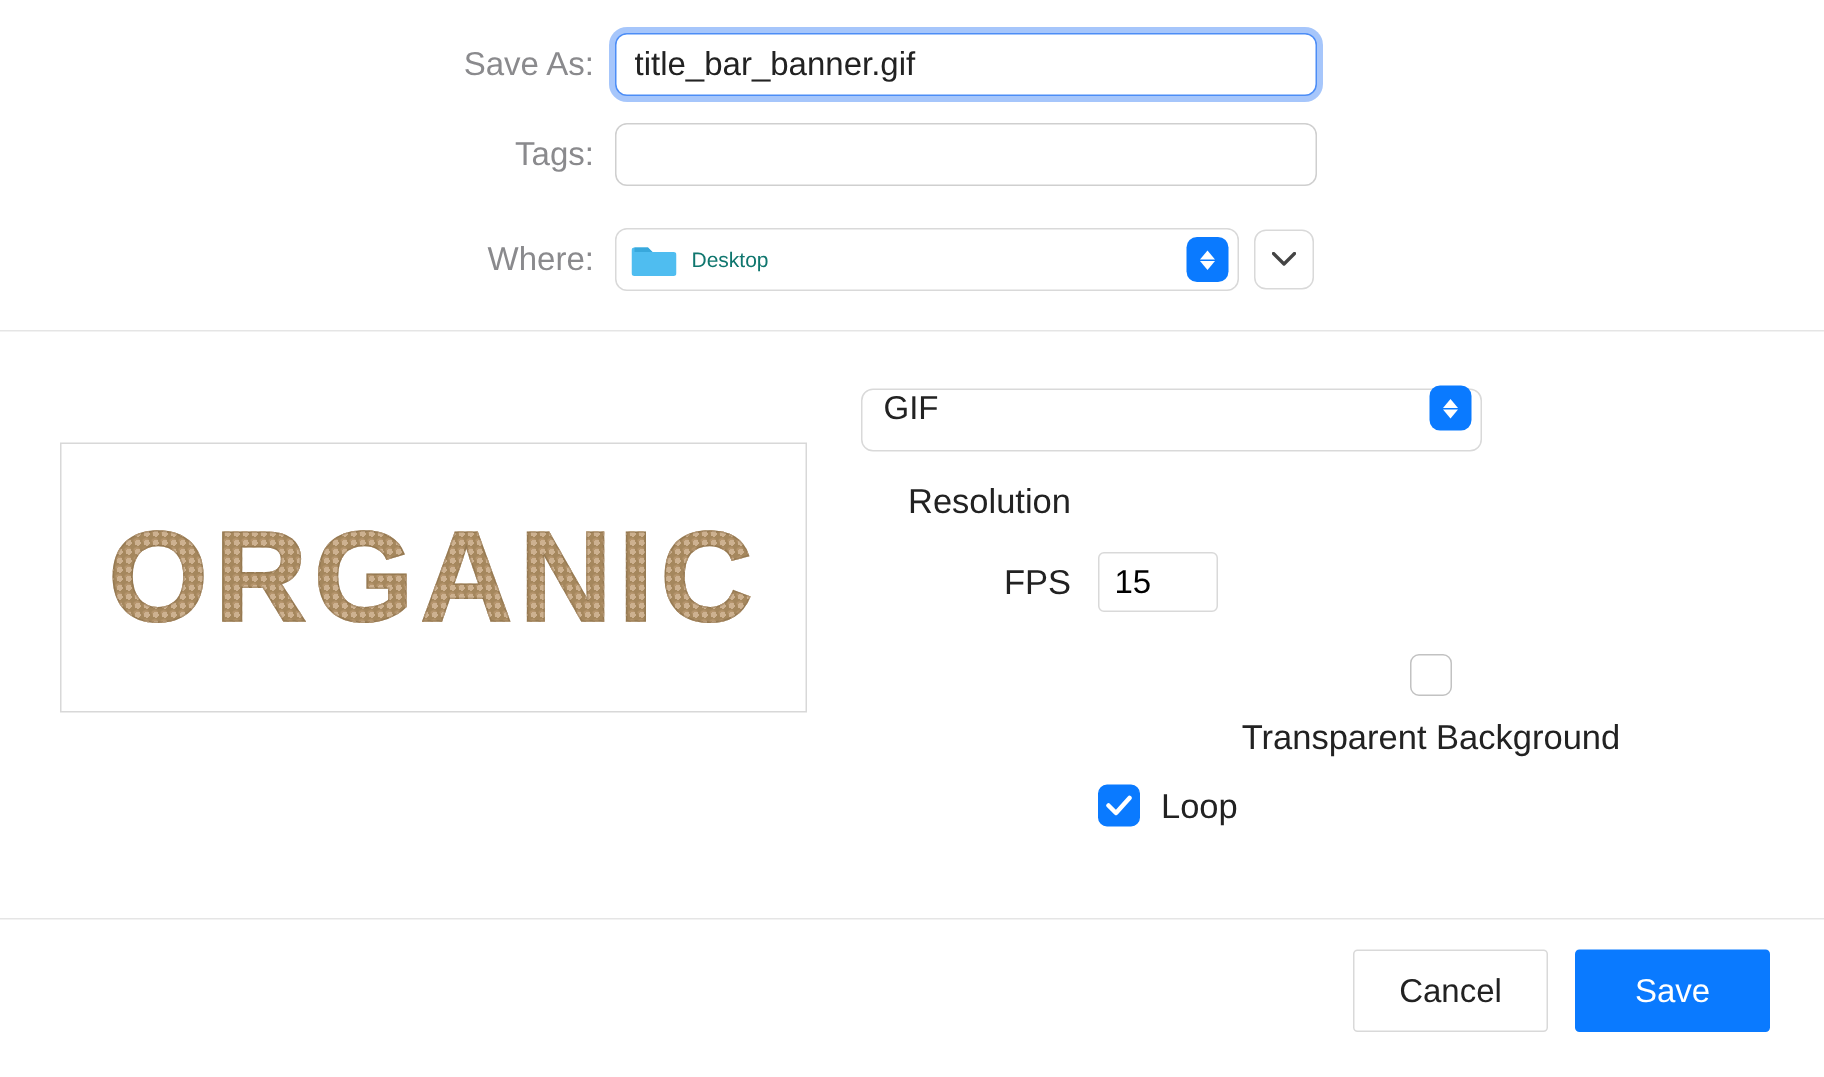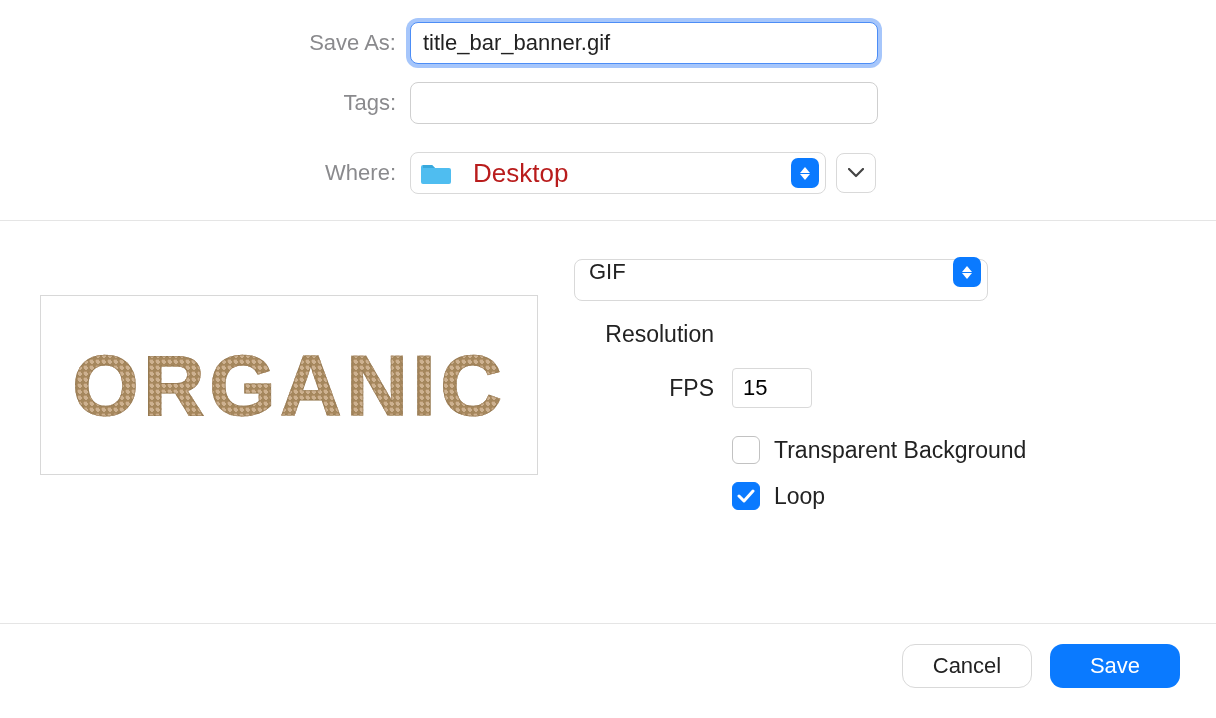--- a/index.html
+++ b/index.html
@@ -63,21 +63,21 @@
     padding: 0 6px 0 10px;
     background: #fff;
     position: relative;
   }
   .folder-icon {
     width: 30px; height: 24px;
     margin-right: 10px;
     position: relative;
   }
   .folder-icon svg { width: 30px; height: 24px; display:block; }
-  .where-text { flex: 1; font-size: 26px; color:#b91c1c;margin-left:12px; }
+  .where-text { flex: 1; font-size: 14px; color:#0f766e; }
   .stepper-btn {
     width: 28px; height: 30px;
     background: #0a7aff;
     border-radius: 7px;
     display: flex; flex-direction: column;
     align-items: center; justify-content: center;
     gap: 1px;
   }
   .stepper-btn .chev {
     width: 0; height: 0;
@@ -182,23 +182,23 @@
     background:#0a7aff;
     border-color:#0a7aff;
   }
   .cbox.checked svg { width:18px; height:14px; }
   
   .bottom {
     padding: 20px 36px 30px 0;
     display:flex; justify-content:flex-end; gap: 18px;
   }
   .btn {
-    height: 44px;
+    height: 55px;
     min-width: 130px;
-    border-radius: 13px;
+    border-radius: 3px;
     font-size: 22px;
     display:flex; align-items:center; justify-content:center;
     padding: 0 24px;
     cursor: pointer;
   }
   .btn-default {
     border: 1px solid #d9d9d9;
     background:#fff;
     color:#222;
   }
@@ -277,21 +277,21 @@
 
       <div class="orow">
         <div class="olbl">Resolution</div>
       </div>
 
       <div class="orow">
         <div class="olbl">FPS</div>
         <input class="num-input" type="text" value="15" style="">
       </div>
 
-      <div class="check-row" style="margin-top:28px;">
+      <div class="check-row" style="margin-top:28px;flex-direction:column;">
         <div class="cbox"></div>
         <span>Transparent Background</span>
       </div>
 
       <div class="check-row">
         <div class="cbox checked">
           <svg viewBox="0 0 18 14">
             <path d="M2 7 L7 12 L16 2" fill="none" stroke="#fff" stroke-width="3" stroke-linecap="round" stroke-linejoin="round"></path>
           </svg>
         </div>

